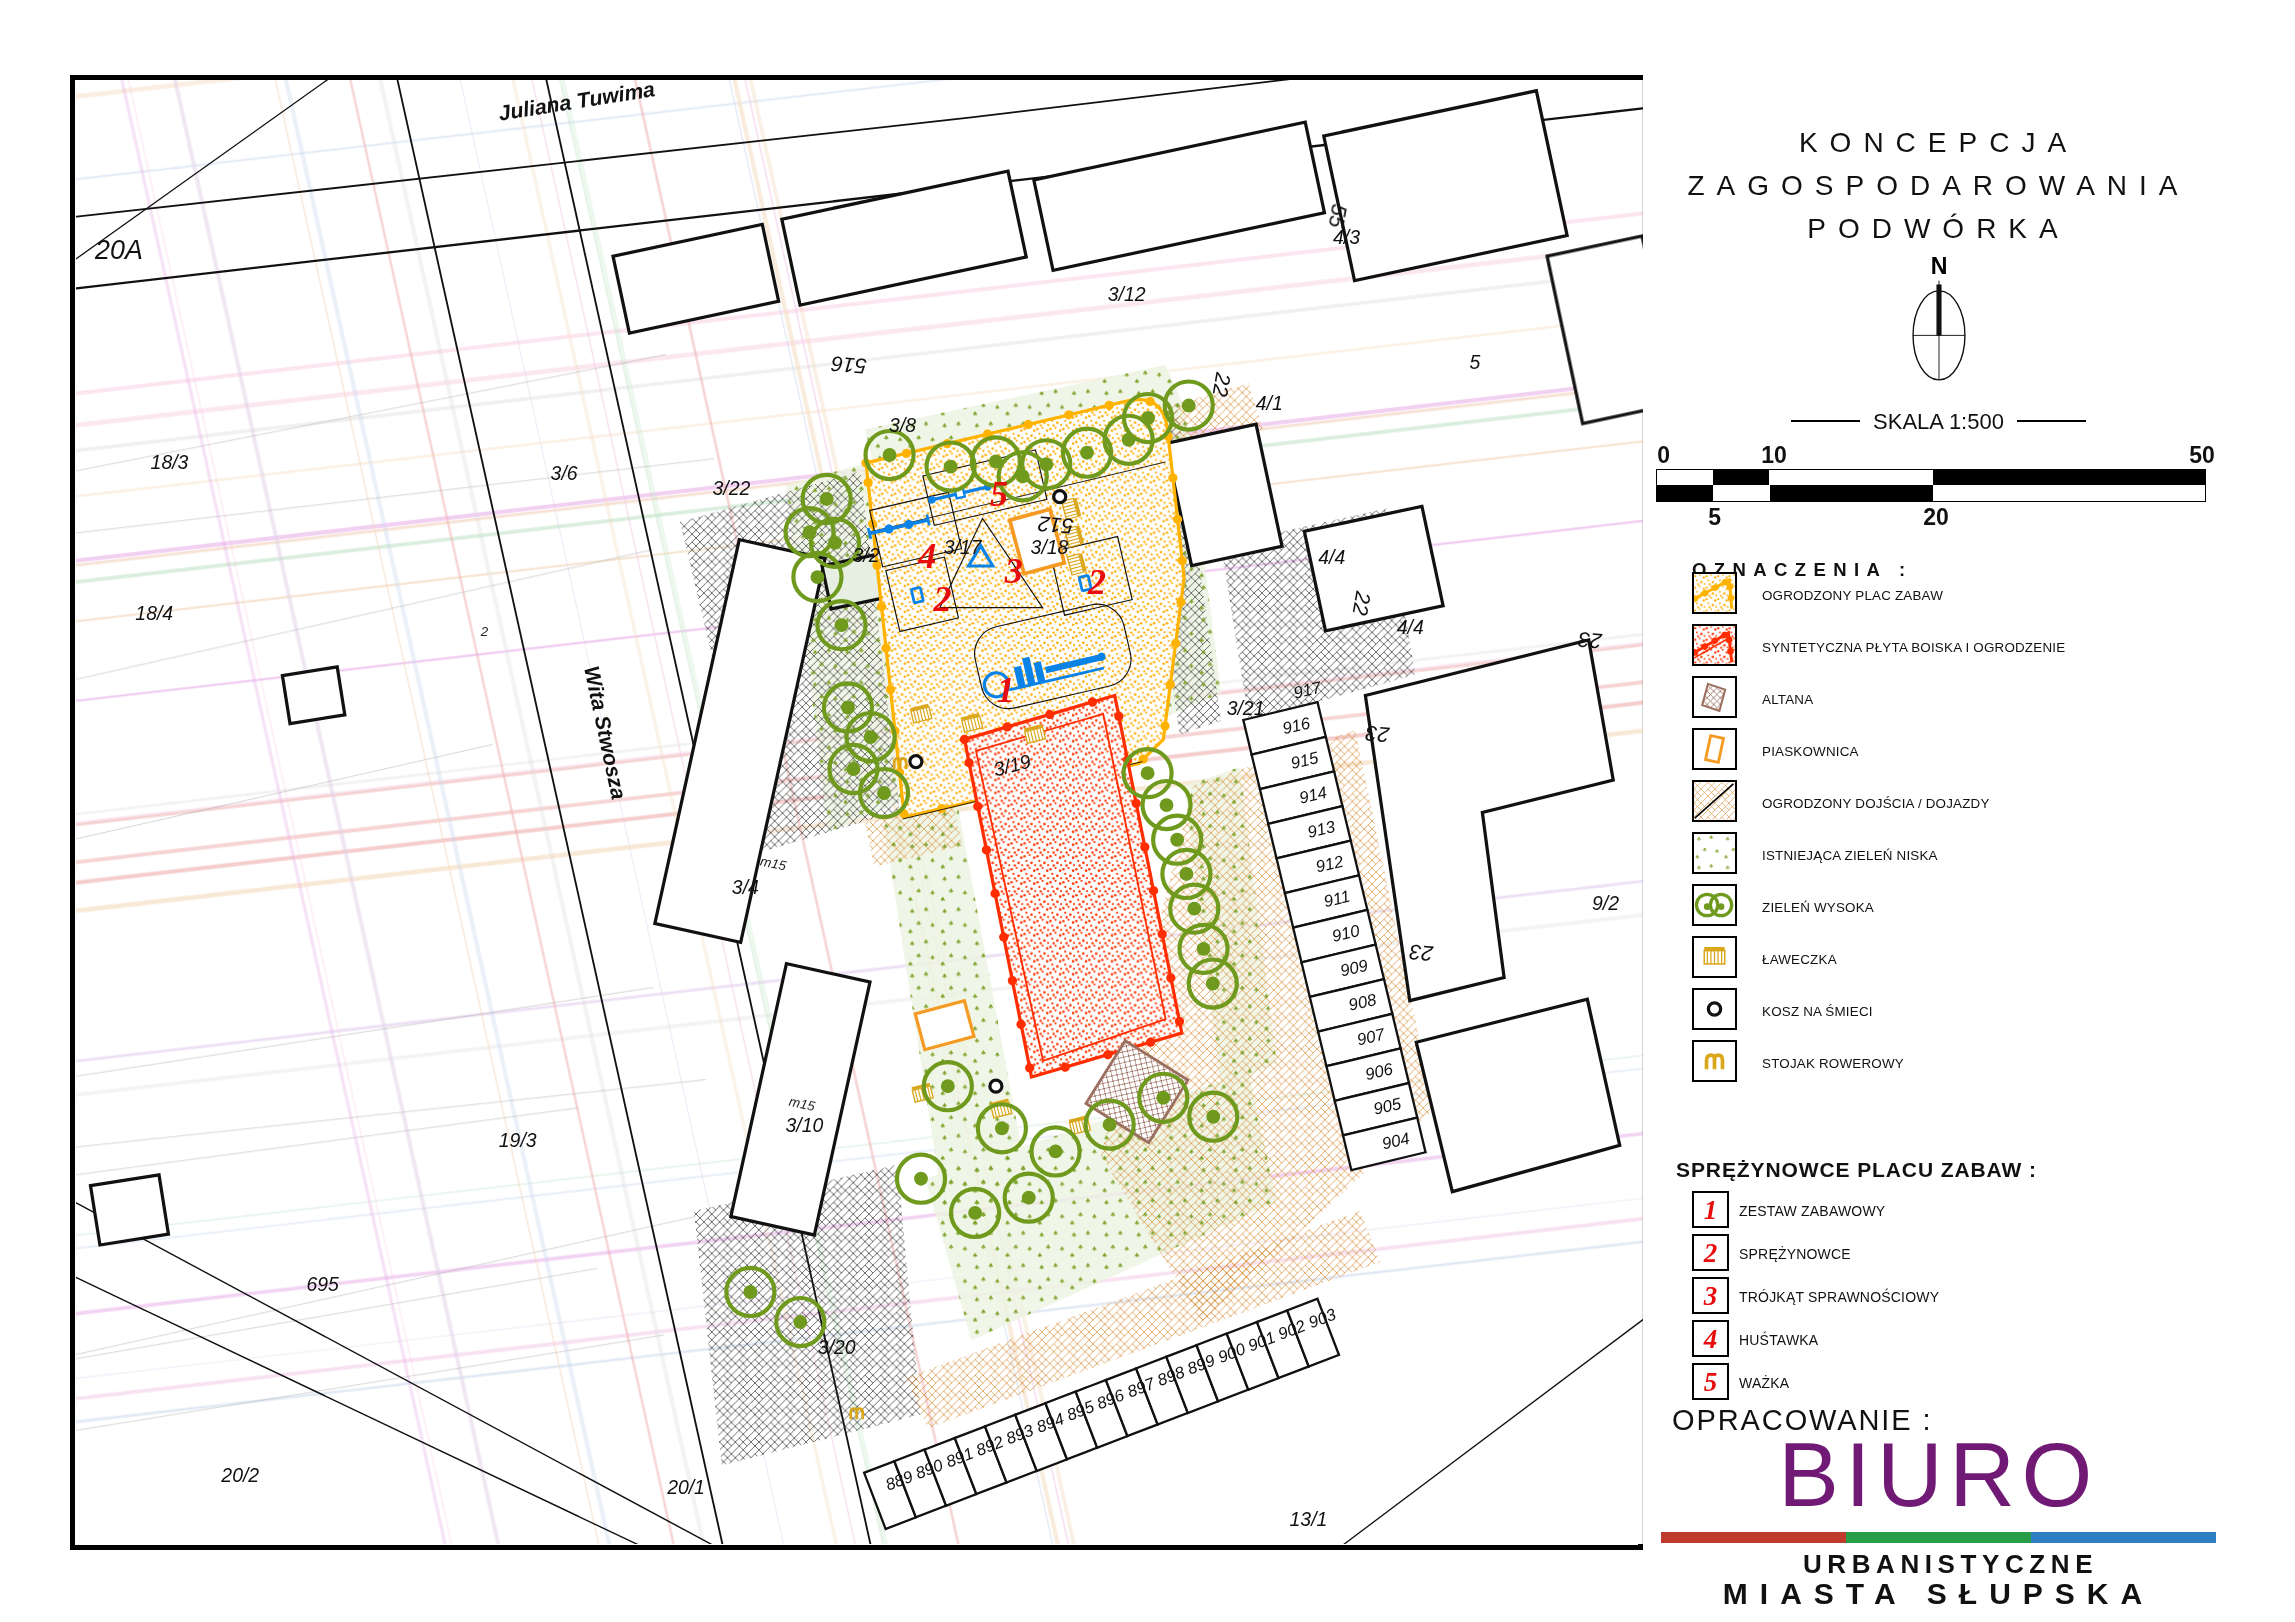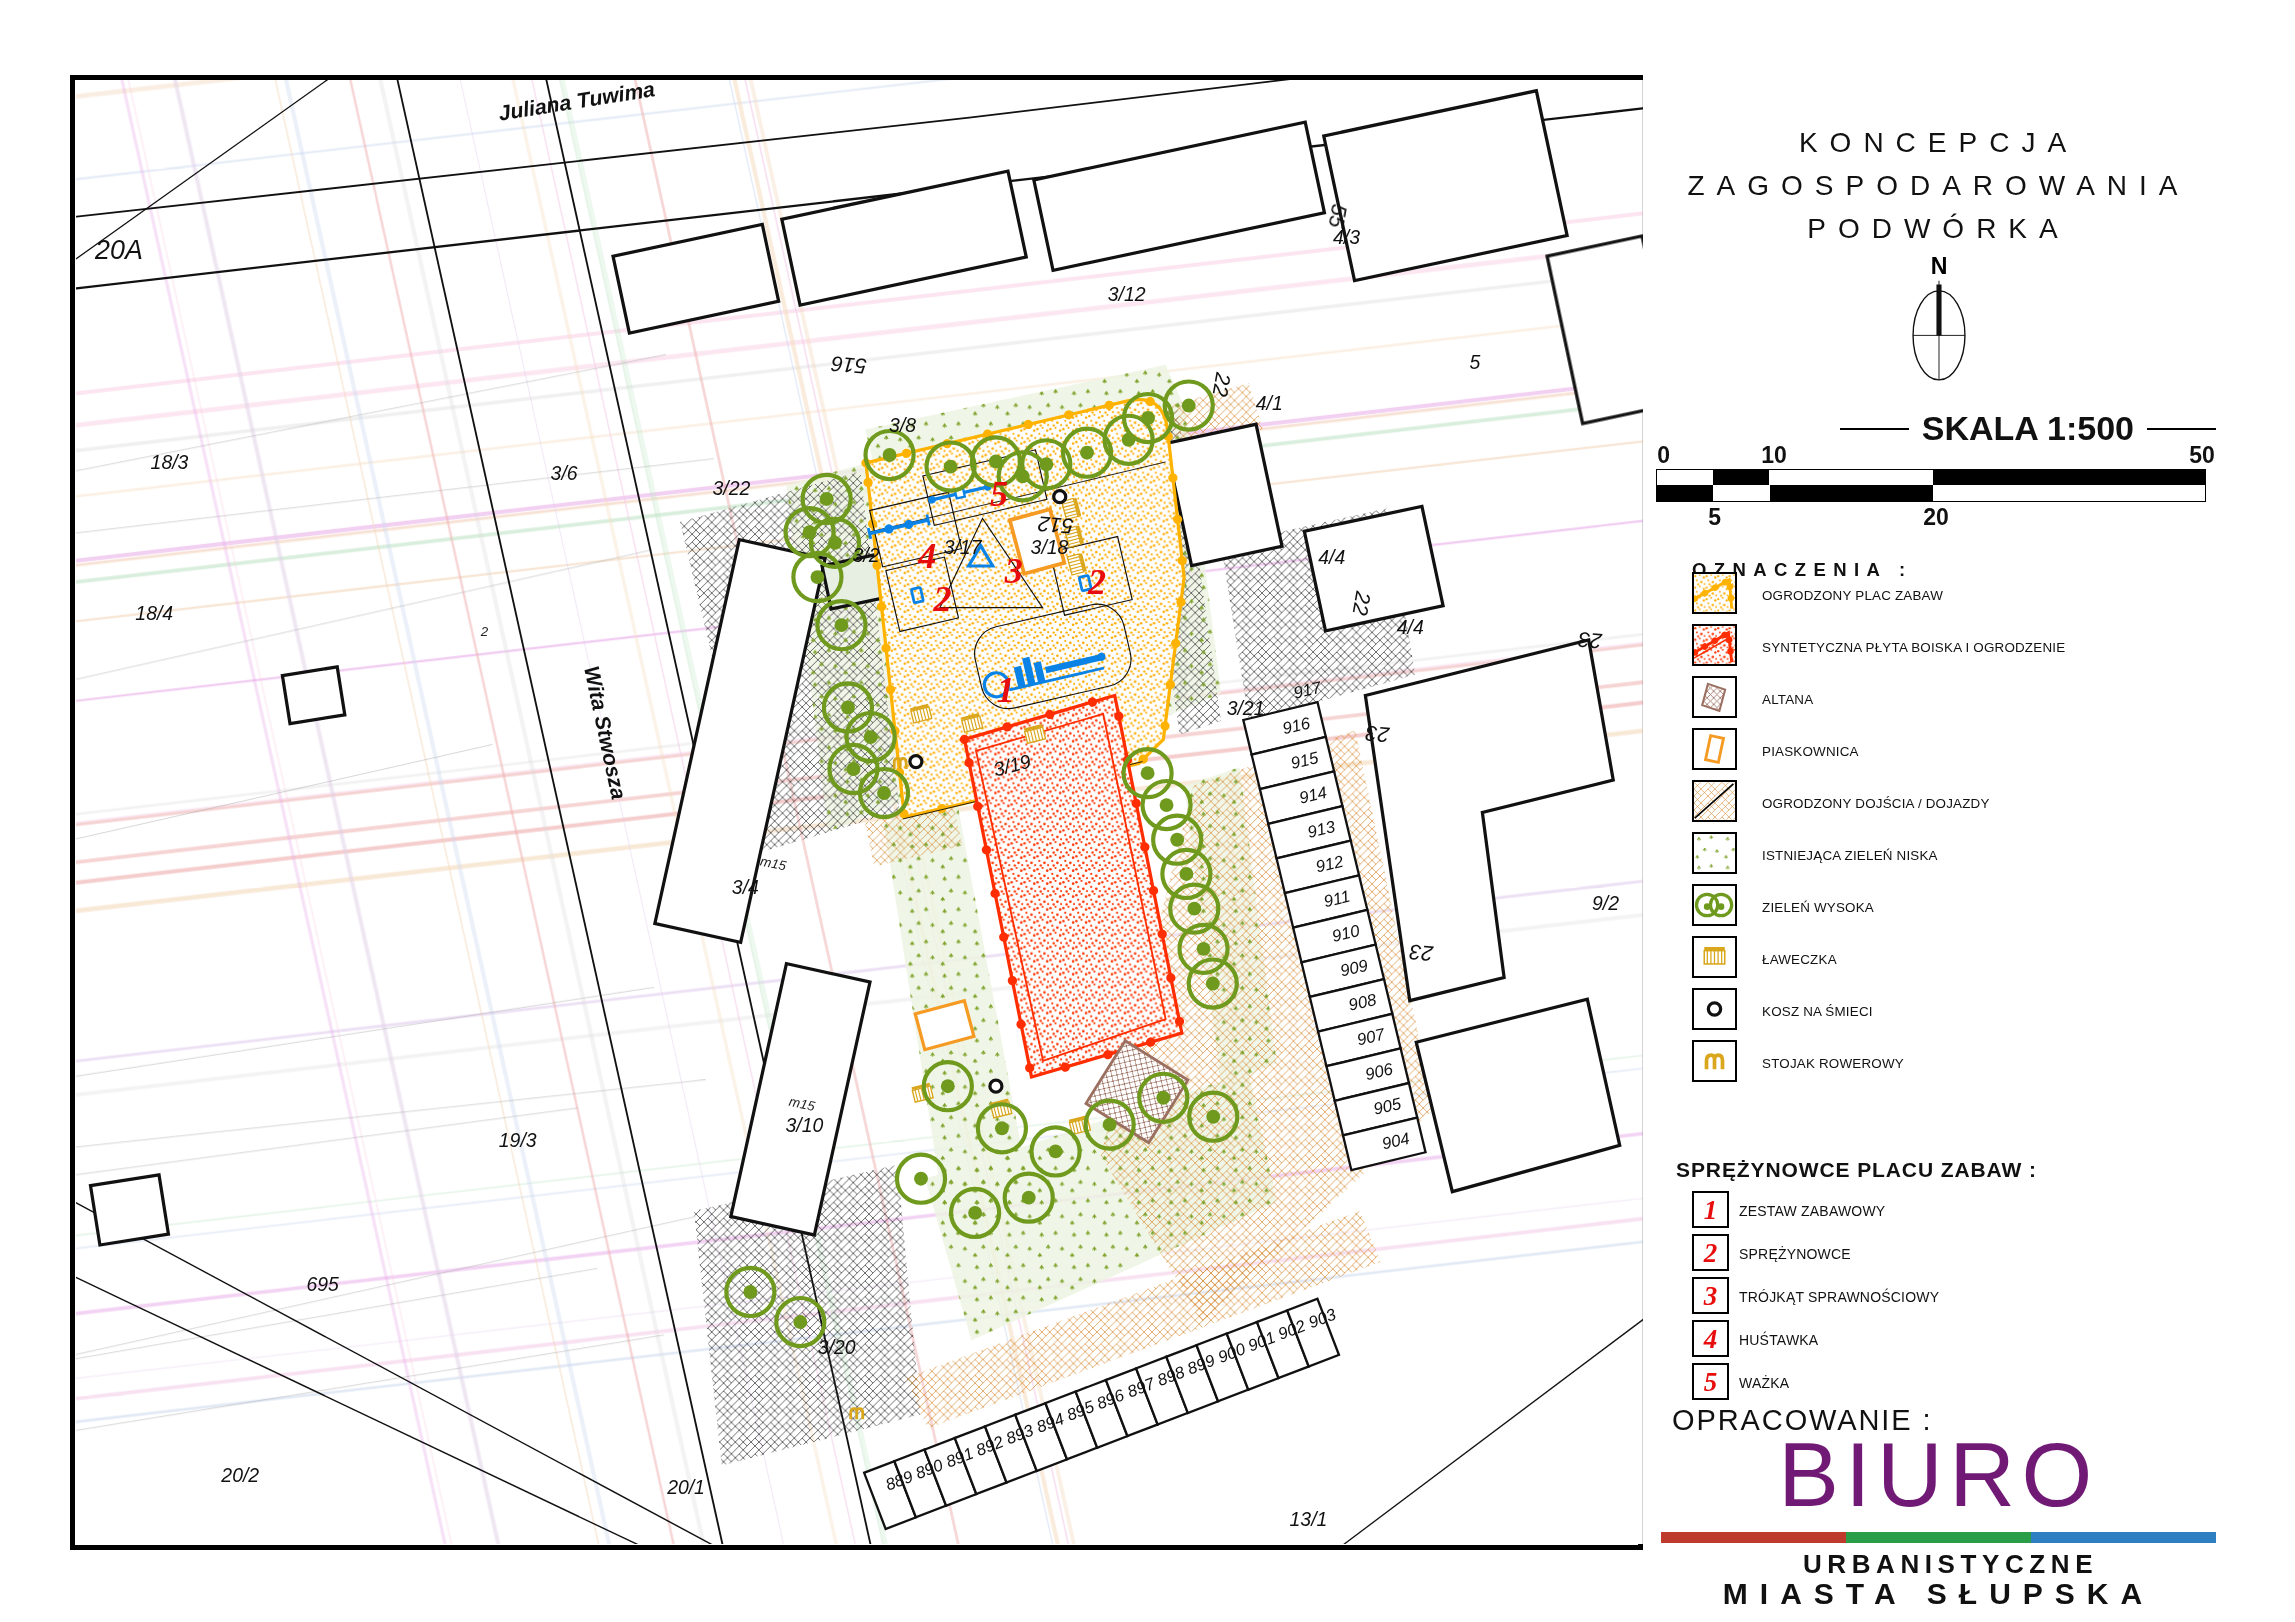--- a/index.html
+++ b/index.html
@@ -6,21 +6,21 @@
   body{width:2295px;height:1623px;position:relative;font-family:"Liberation Sans",sans-serif;color:#111;}
   .sheet{position:absolute;inset:0;background:#fff;}
   
   .map-frame{position:absolute;left:70px;top:75px;width:1573px;height:1475px;border:5.6px solid #000;box-sizing:border-box;background:#fff;}
   .map-clip{position:absolute;left:76px;top:80px;width:1567px;height:1464px;overflow:hidden;}
   .map-clip svg{display:block;}
   
   .panel{position:absolute;left:1648px;top:80px;width:581px;height:1518px;}
   .title{position:absolute;top:41px;left:0;width:100%;text-align:center;font-size:28px;font-weight:400;letter-spacing:12px;line-height:43px;}
   .north{position:absolute;top:172px;left:50%;transform:translateX(-50%);}
-  .skala-row{position:absolute;top:329px;width:100%;text-align:right;font-size:34px;font-weight:700;}
+  .skala-row{position:absolute;top:329px;width:100%;text-align:center;font-size:22px;font-weight:400;}
   .skala-row .dash{display:inline-block;width:69px;height:0;border-top:2.3px solid #000;vertical-align:middle;margin:0 13px 4.6px 13px;}
   .sbar{position:absolute;top:362px;left:8.3px;width:555px;height:93px;}
   .sbar .tick{position:absolute;font-size:23px;font-weight:600;}
   .sbar .rows{position:absolute;top:27px;left:0;width:550px;height:33px;border:1.4px solid #000;box-sizing:border-box;}
   .sbar .seg{position:absolute;}
   .oznacz{position:absolute;top:463px;left:44px;font-size:18.5px;font-weight:700;letter-spacing:7.4px;margin-top:16px;}
   .legend{position:absolute;top:489px;left:44px;width:527px;}
   .lrow{position:relative;height:52px;text-align:center;}
   .lrow .sw{position:absolute;left:0;top:2.8px;width:45px;height:42px;border:2.3px solid #000;box-sizing:border-box;background:#fff;}
   .lrow .sw svg{display:block;width:100%;height:100%;}

